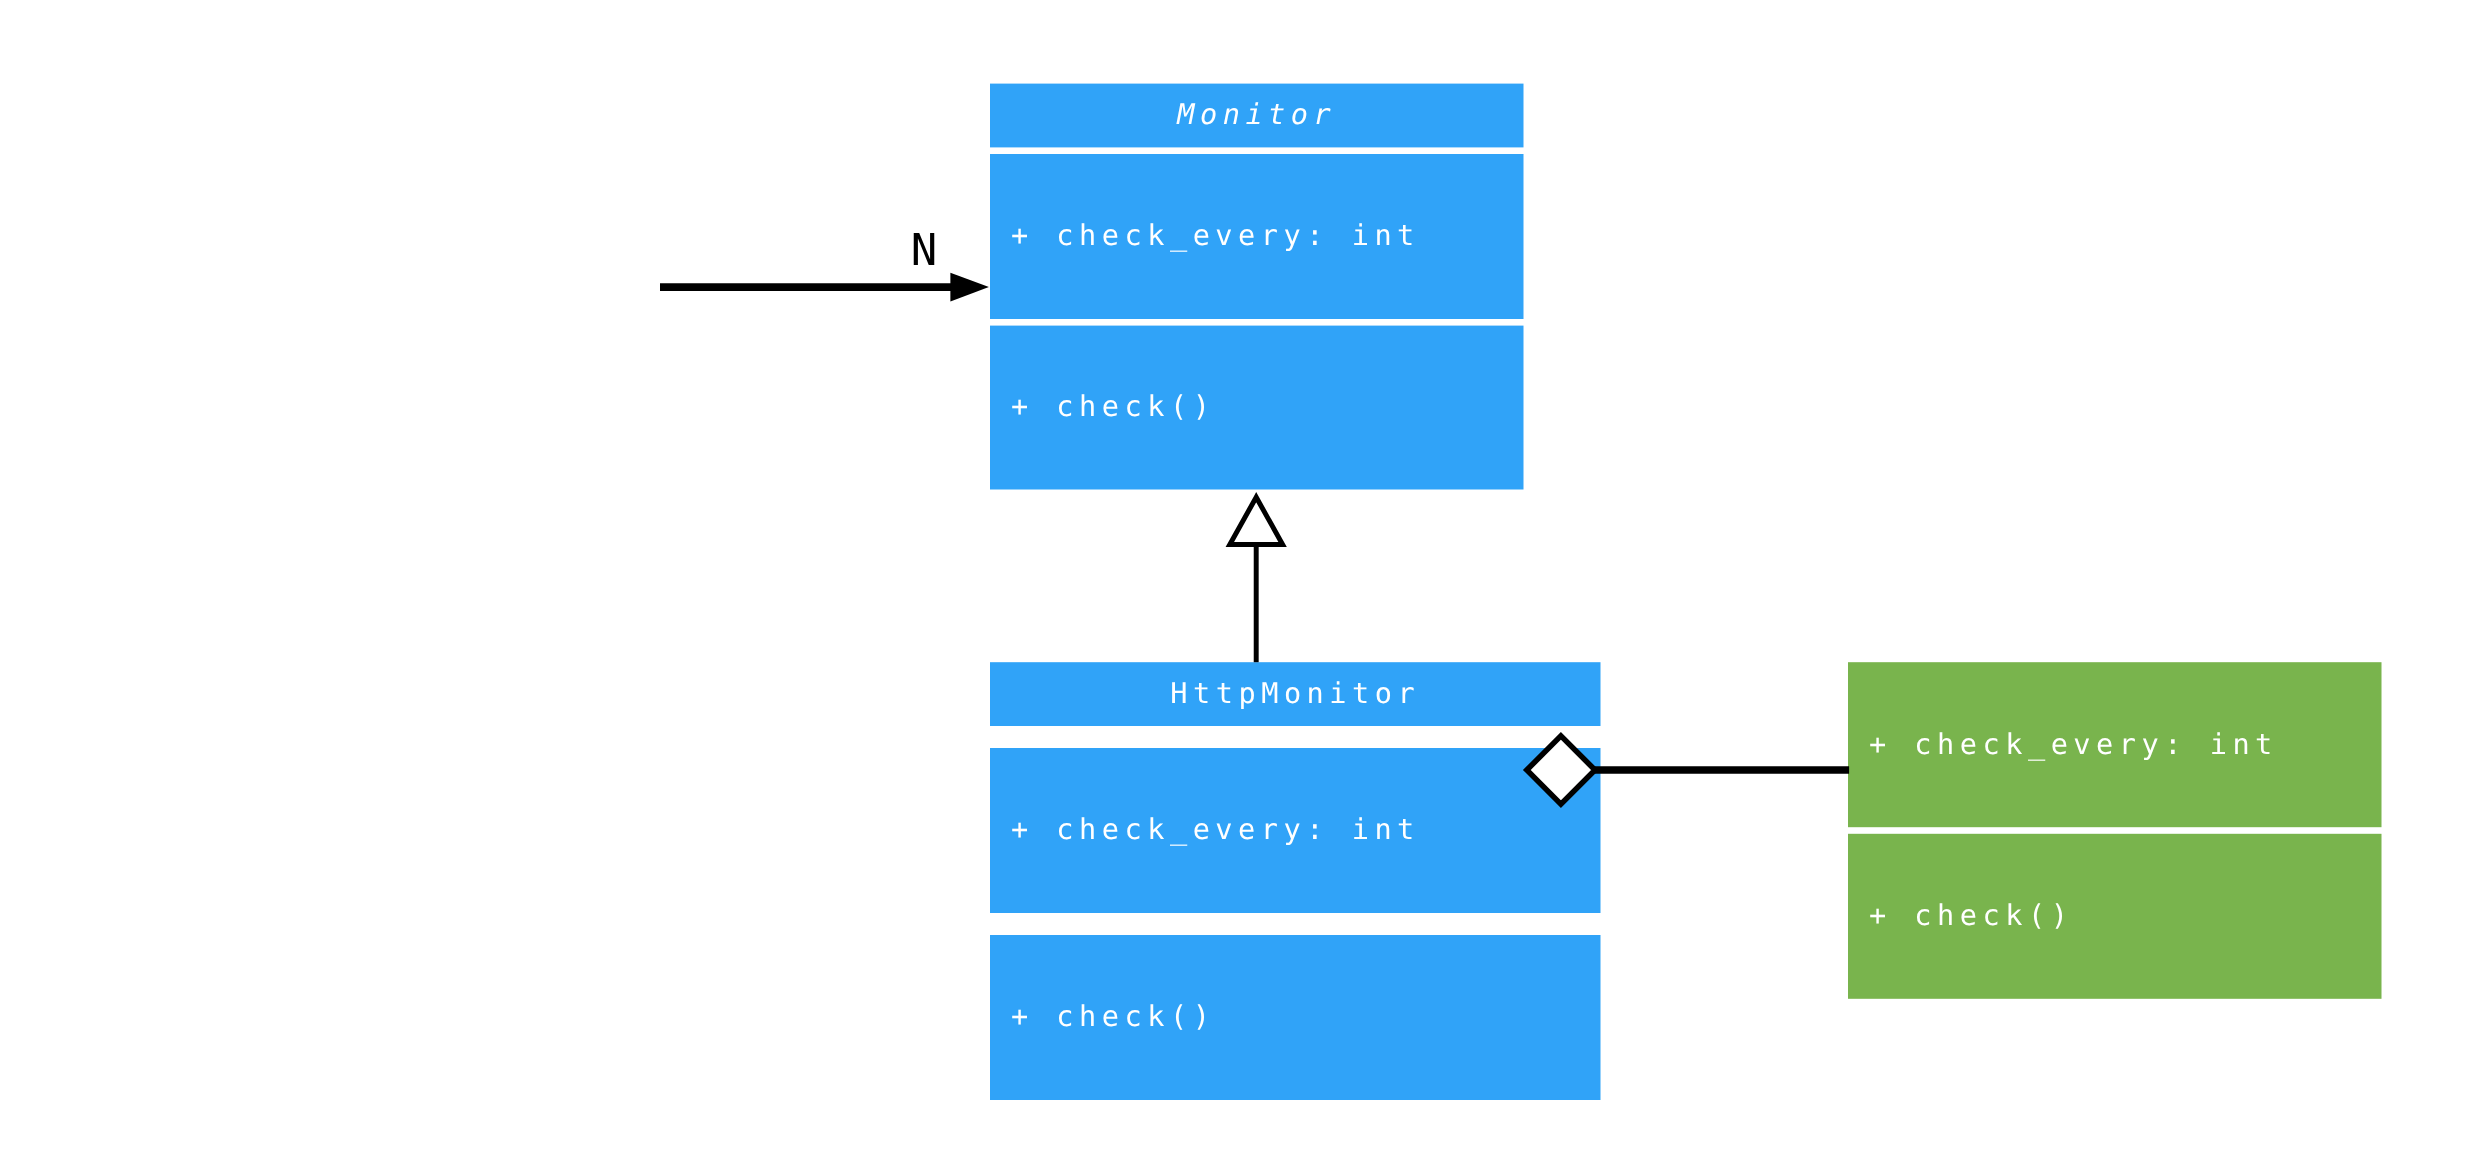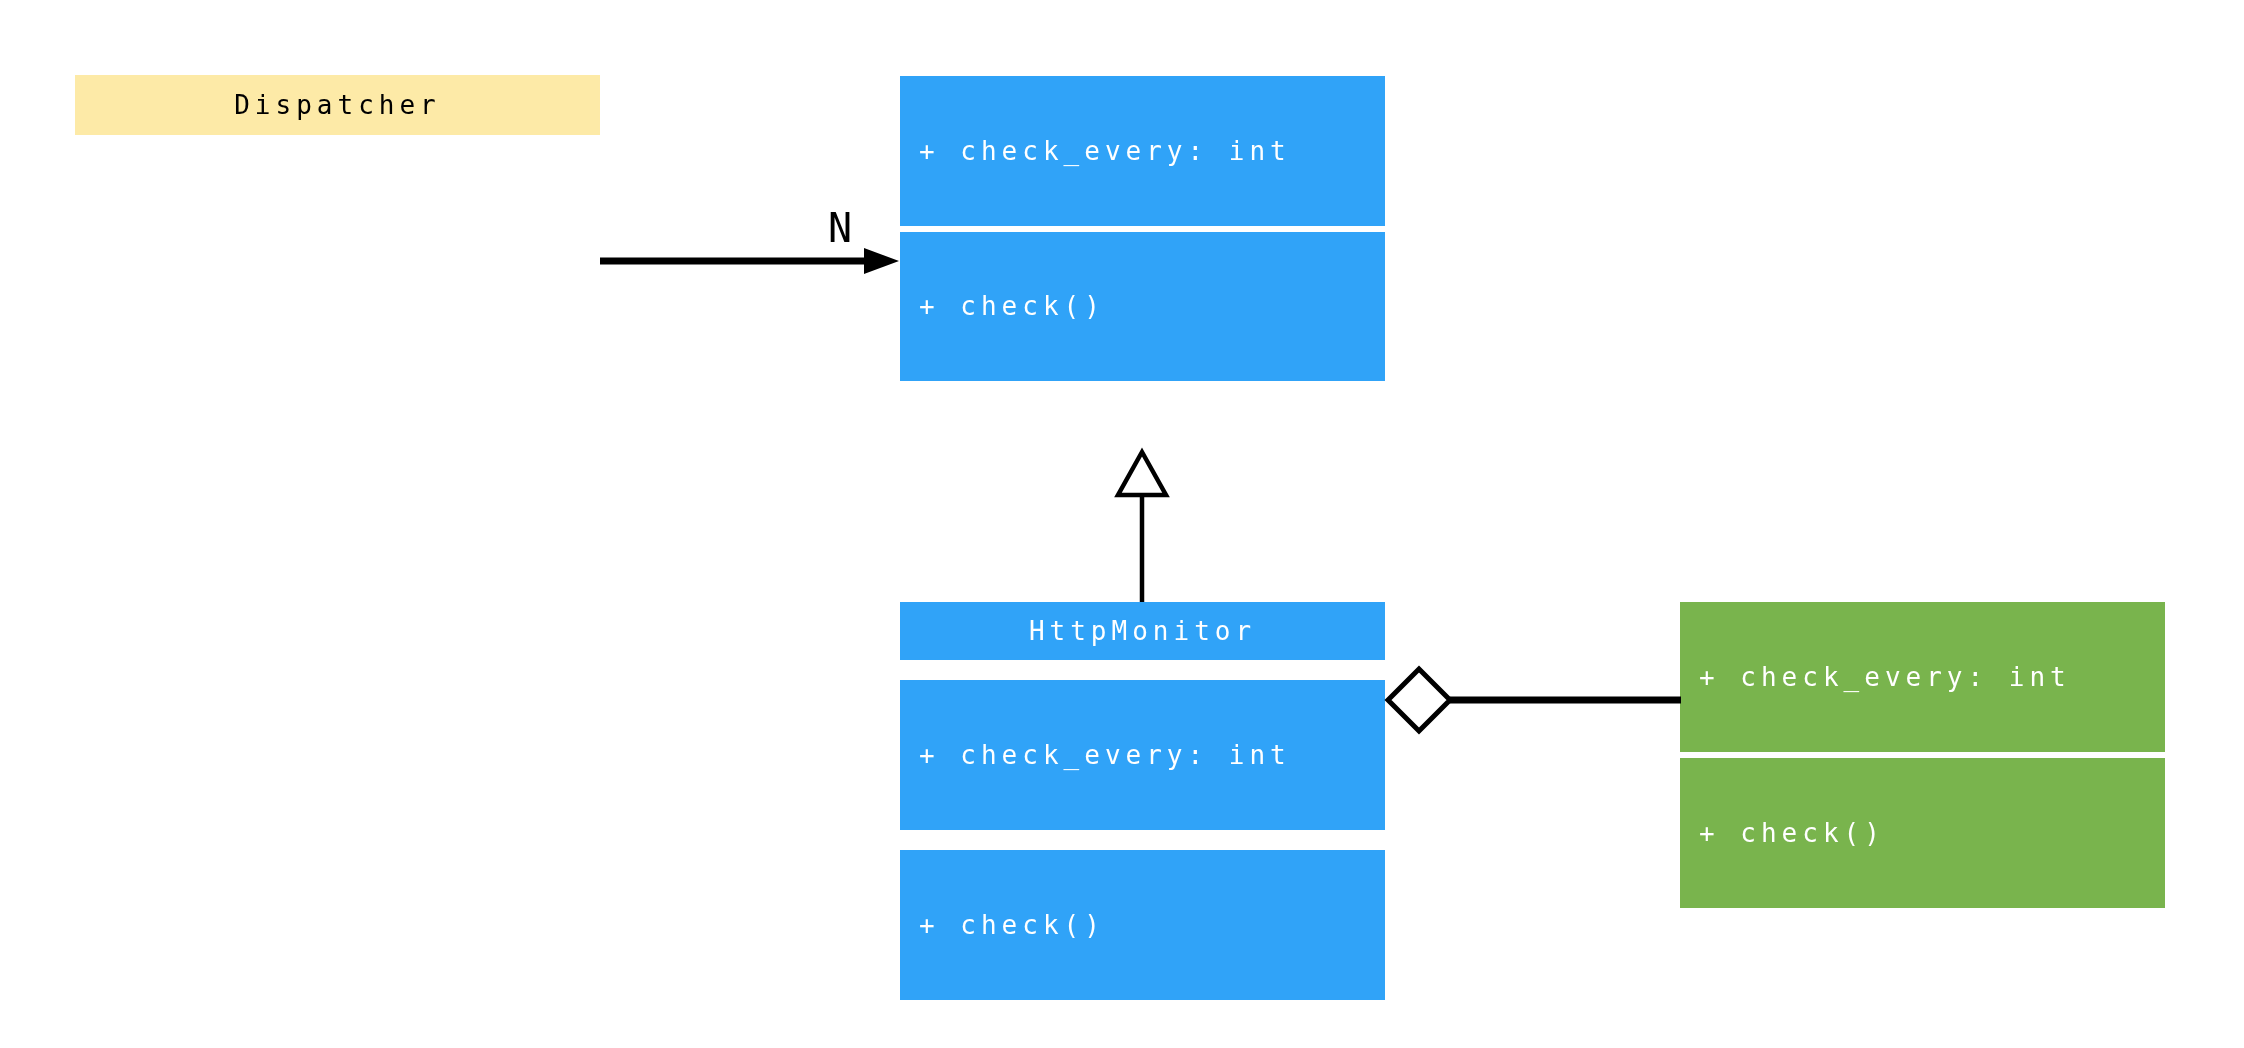--- a/index.html
+++ b/index.html
@@ -55,33 +55,33 @@
     color: #000000;
     line-height: 40px;
   }
 </style>
 </head>
 <body>
 
 <div id="canvas">
 
   <div class="uml-class" style="left: 75px; top: 75px; width: 525px; --fill: #FDEAA7; --ink: #000000;">
-    <div class="row title" style="height:60px">Dispatcher</div>
   </div>
 
   <div class="uml-class" style="left: 900px; top: 76px; width: 485px; --fill: #30A3F8; --ink: #ffffff;">
+    <div class="row title abstract-title" style="height:58px">Monitor</div>
     <div class="row members" style="height:150px">
       <div class="member-line">+ check_every: int</div>
     </div>
     <div class="row members" style="height:149px">
       <div class="member-line">+ check()</div>
     </div>
   </div>
 
-  <div class="uml-class" style="left: 900px; top: 602px; width: 485px; gap: 20px; --fill: #30A3F8; --ink: #ffffff;">
+  <div class="uml-class" style="left: 900px; top: 602px; width: 555px; gap: 20px; --fill: #30A3F8; --ink: #ffffff;">
     <div class="row title" style="height:58px">HttpMonitor</div>
     <div class="row members" style="height:150px">
       <div class="member-line">+ check_every: int</div>
     </div>
     <div class="row members" style="height:150px">
       <div class="member-line">+ check()</div>
     </div>
   </div>
 
   <div class="uml-class" style="left: 1680px; top: 602px; width: 485px; --fill: #79B44D; --ink: #ffffff;">

